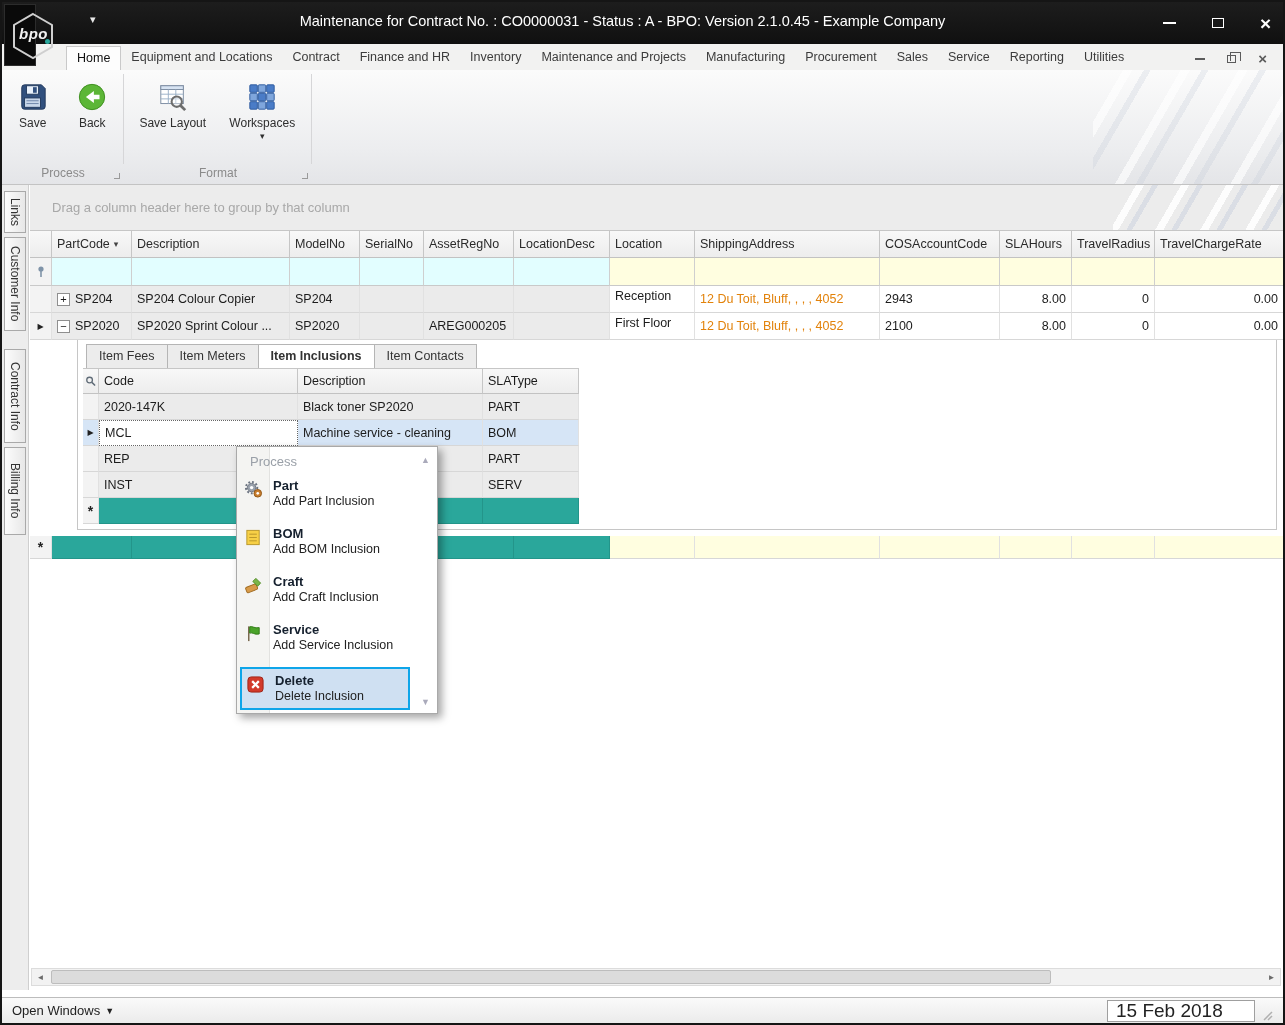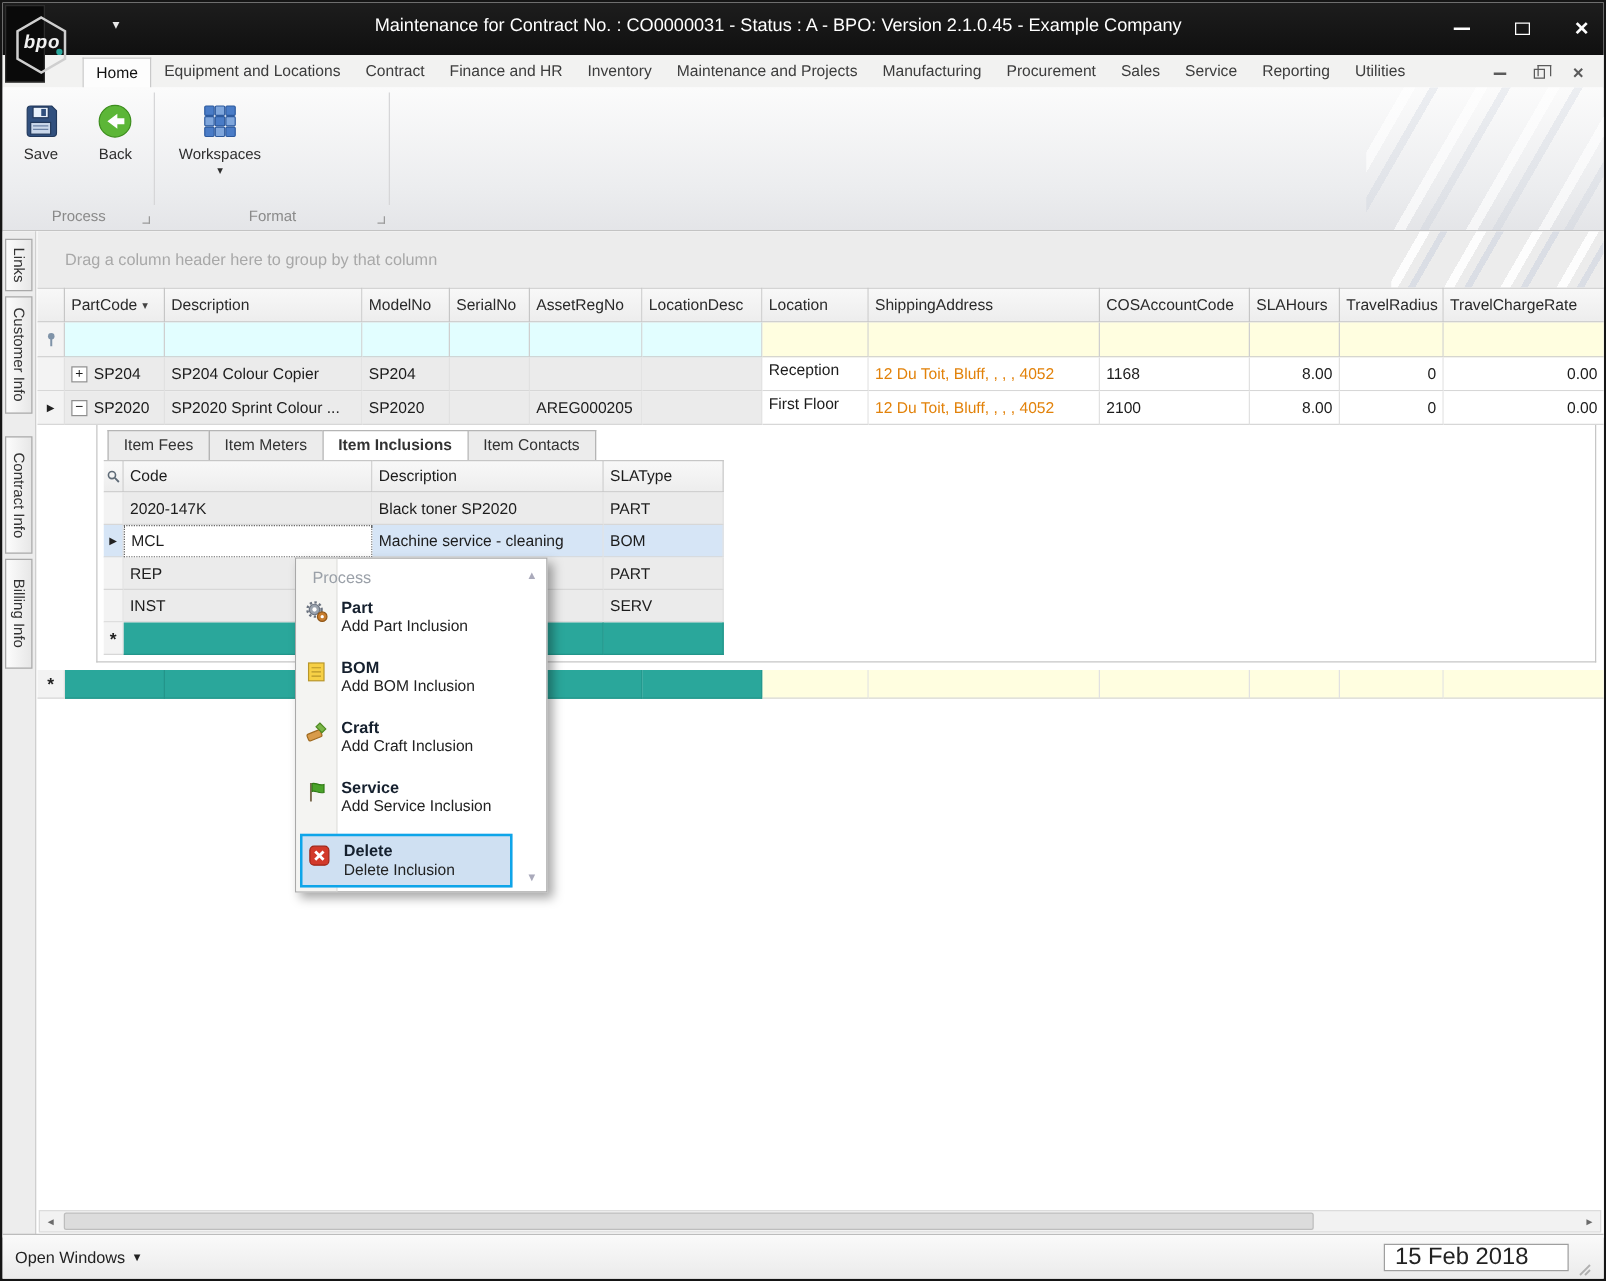--- a/index.html
+++ b/index.html
@@ -102,21 +102,21 @@
   
   .new-outer { margin-top:6px; }
   .new-outer .cell { height:23px; }
 
   
   .hscroll { position:absolute; left:1px; right:2px; bottom:4px; height:18px; background:#f2f2f2; border:1px solid #dcdcdc; display:flex; align-items:center; }
   .sc-arrow { width:17px; text-align:center; font-size:8px; color:#6b6b6b; flex:0 0 auto; }
   .sc-thumb { margin-left:2px; width:1000px; height:14px; background:#dcdcdc; border:1px solid #bdbdbd; border-radius:2px; }
 
   
-  .statusbar { position:absolute; left:0; right:0; bottom:0; height:36px; background:linear-gradient(#fafafa,#ebebeb);
+  .statusbar { position:absolute; left:0; right:0; bottom:0; height:26px; background:linear-gradient(#fafafa,#ebebeb);
                border-top:1px solid #bcbcbc; display:flex; align-items:center; padding:0 10px; font-size:13px; color:#222; }
   .ow-caret { font-size:9px; margin-left:5px; }
   .date-box { margin-left:auto; width:148px; height:22px; background:#fff; border:1px solid #9f9f9f; display:flex; align-items:center; padding:4px 8px; font-size:19px; }
   .grip { width:14px; height:14px; margin-left:4px; align-self:flex-end; margin-bottom:2px; }
 
   
   .ctx-menu { position:absolute; left:234px; top:444px; width:202px; height:268px; background:#fff; border:1px solid #a9a9a9;
               box-shadow:4px 4px 8px rgba(0,0,0,0.35); z-index:50; }
   .ctx-gutter { position:absolute; left:0; top:0; bottom:0; width:33px; background:#f4f4f2; border-right:1px solid #e2e2e0; }
   .ctx-header { position:relative; padding:7px 0 6px 13px; font-size:13px; color:#9aa0a8; }
@@ -190,20 +190,33 @@
         </div>
         <div class="rbtn">
           <svg width="30" height="30" viewBox="0 0 32 32">
             <circle cx="16" cy="16" r="13.5" fill="#5cb637" stroke="#3c8d1d"></circle>
             <path d="M18 9.5 L9.5 16 L18 22.5 L18 18.5 L24 18.5 L24 13.5 L18 13.5 Z" fill="#ffffff"></path>
           </svg>
           <span class="rb-label">Back</span>
         </div>
       </div>
       <div class="rb-group2">
+        <div class="rbtn wide">
+          <svg width="30" height="30" viewBox="0 0 32 32">
+            <rect x="3" y="4" width="24" height="19" fill="#ffffff" stroke="#7a8aa0"></rect>
+            <rect x="3" y="4" width="24" height="4" fill="#d7e3f2" stroke="#7a8aa0"></rect>
+            <line x1="3" y1="13" x2="27" y2="13" stroke="#9ab0c8"></line>
+            <line x1="3" y1="18" x2="27" y2="18" stroke="#9ab0c8"></line>
+            <line x1="11" y1="8" x2="11" y2="23" stroke="#9ab0c8"></line>
+            <line x1="19" y1="8" x2="19" y2="23" stroke="#9ab0c8"></line>
+            <circle cx="20" cy="21" r="5.5" fill="rgba(255,255,255,0.4)" stroke="#6d6d6d" stroke-width="2.2"></circle>
+            <line x1="24" y1="25" x2="29" y2="30" stroke="#6d6d6d" stroke-width="3"></line>
+          </svg>
+          <span class="rb-label">Save Layout</span>
+        </div>
         <div class="rbtn wide">
           <svg width="30" height="30" viewBox="0 0 32 32">
             <g stroke="#2d5a9e">
               <rect x="3" y="3" width="8" height="8" rx="1" fill="#4a7cc7"></rect>
               <rect x="12" y="3" width="8" height="8" rx="1" fill="#7fa6dc"></rect>
               <rect x="21" y="3" width="8" height="8" rx="1" fill="#4a7cc7"></rect>
               <rect x="3" y="12" width="8" height="8" rx="1" fill="#7fa6dc"></rect>
               <rect x="12" y="12" width="8" height="8" rx="1" fill="#4a7cc7"></rect>
               <rect x="21" y="12" width="8" height="8" rx="1" fill="#7fa6dc"></rect>
               <rect x="3" y="21" width="8" height="8" rx="1" fill="#4a7cc7"></rect>
@@ -290,21 +303,21 @@
           <span class="expander">+</span>
           <span>SP204</span>
         </div>
         <div class="cell c-gray">SP204 Colour Copier</div>
         <div class="cell c-gray">SP204</div>
         <div class="cell c-gray"></div>
         <div class="cell c-gray"></div>
         <div class="cell c-gray"></div>
         <div class="cell c-white c-top">Reception</div>
         <div class="cell c-white orange">12 Du Toit, Bluff, , , , 4052</div>
-        <div class="cell c-white">1168</div>
+        <div class="cell c-white">2943</div>
         <div class="cell c-white num">8.00</div>
         <div class="cell c-white num">0</div>
         <div class="cell c-white num">0.00</div>
       </div>
 
       <div class="orow drow">
         <div class="cell c-ind">
           <span class="row-ind">▶</span>
         </div>
         <div class="cell c-gray">

